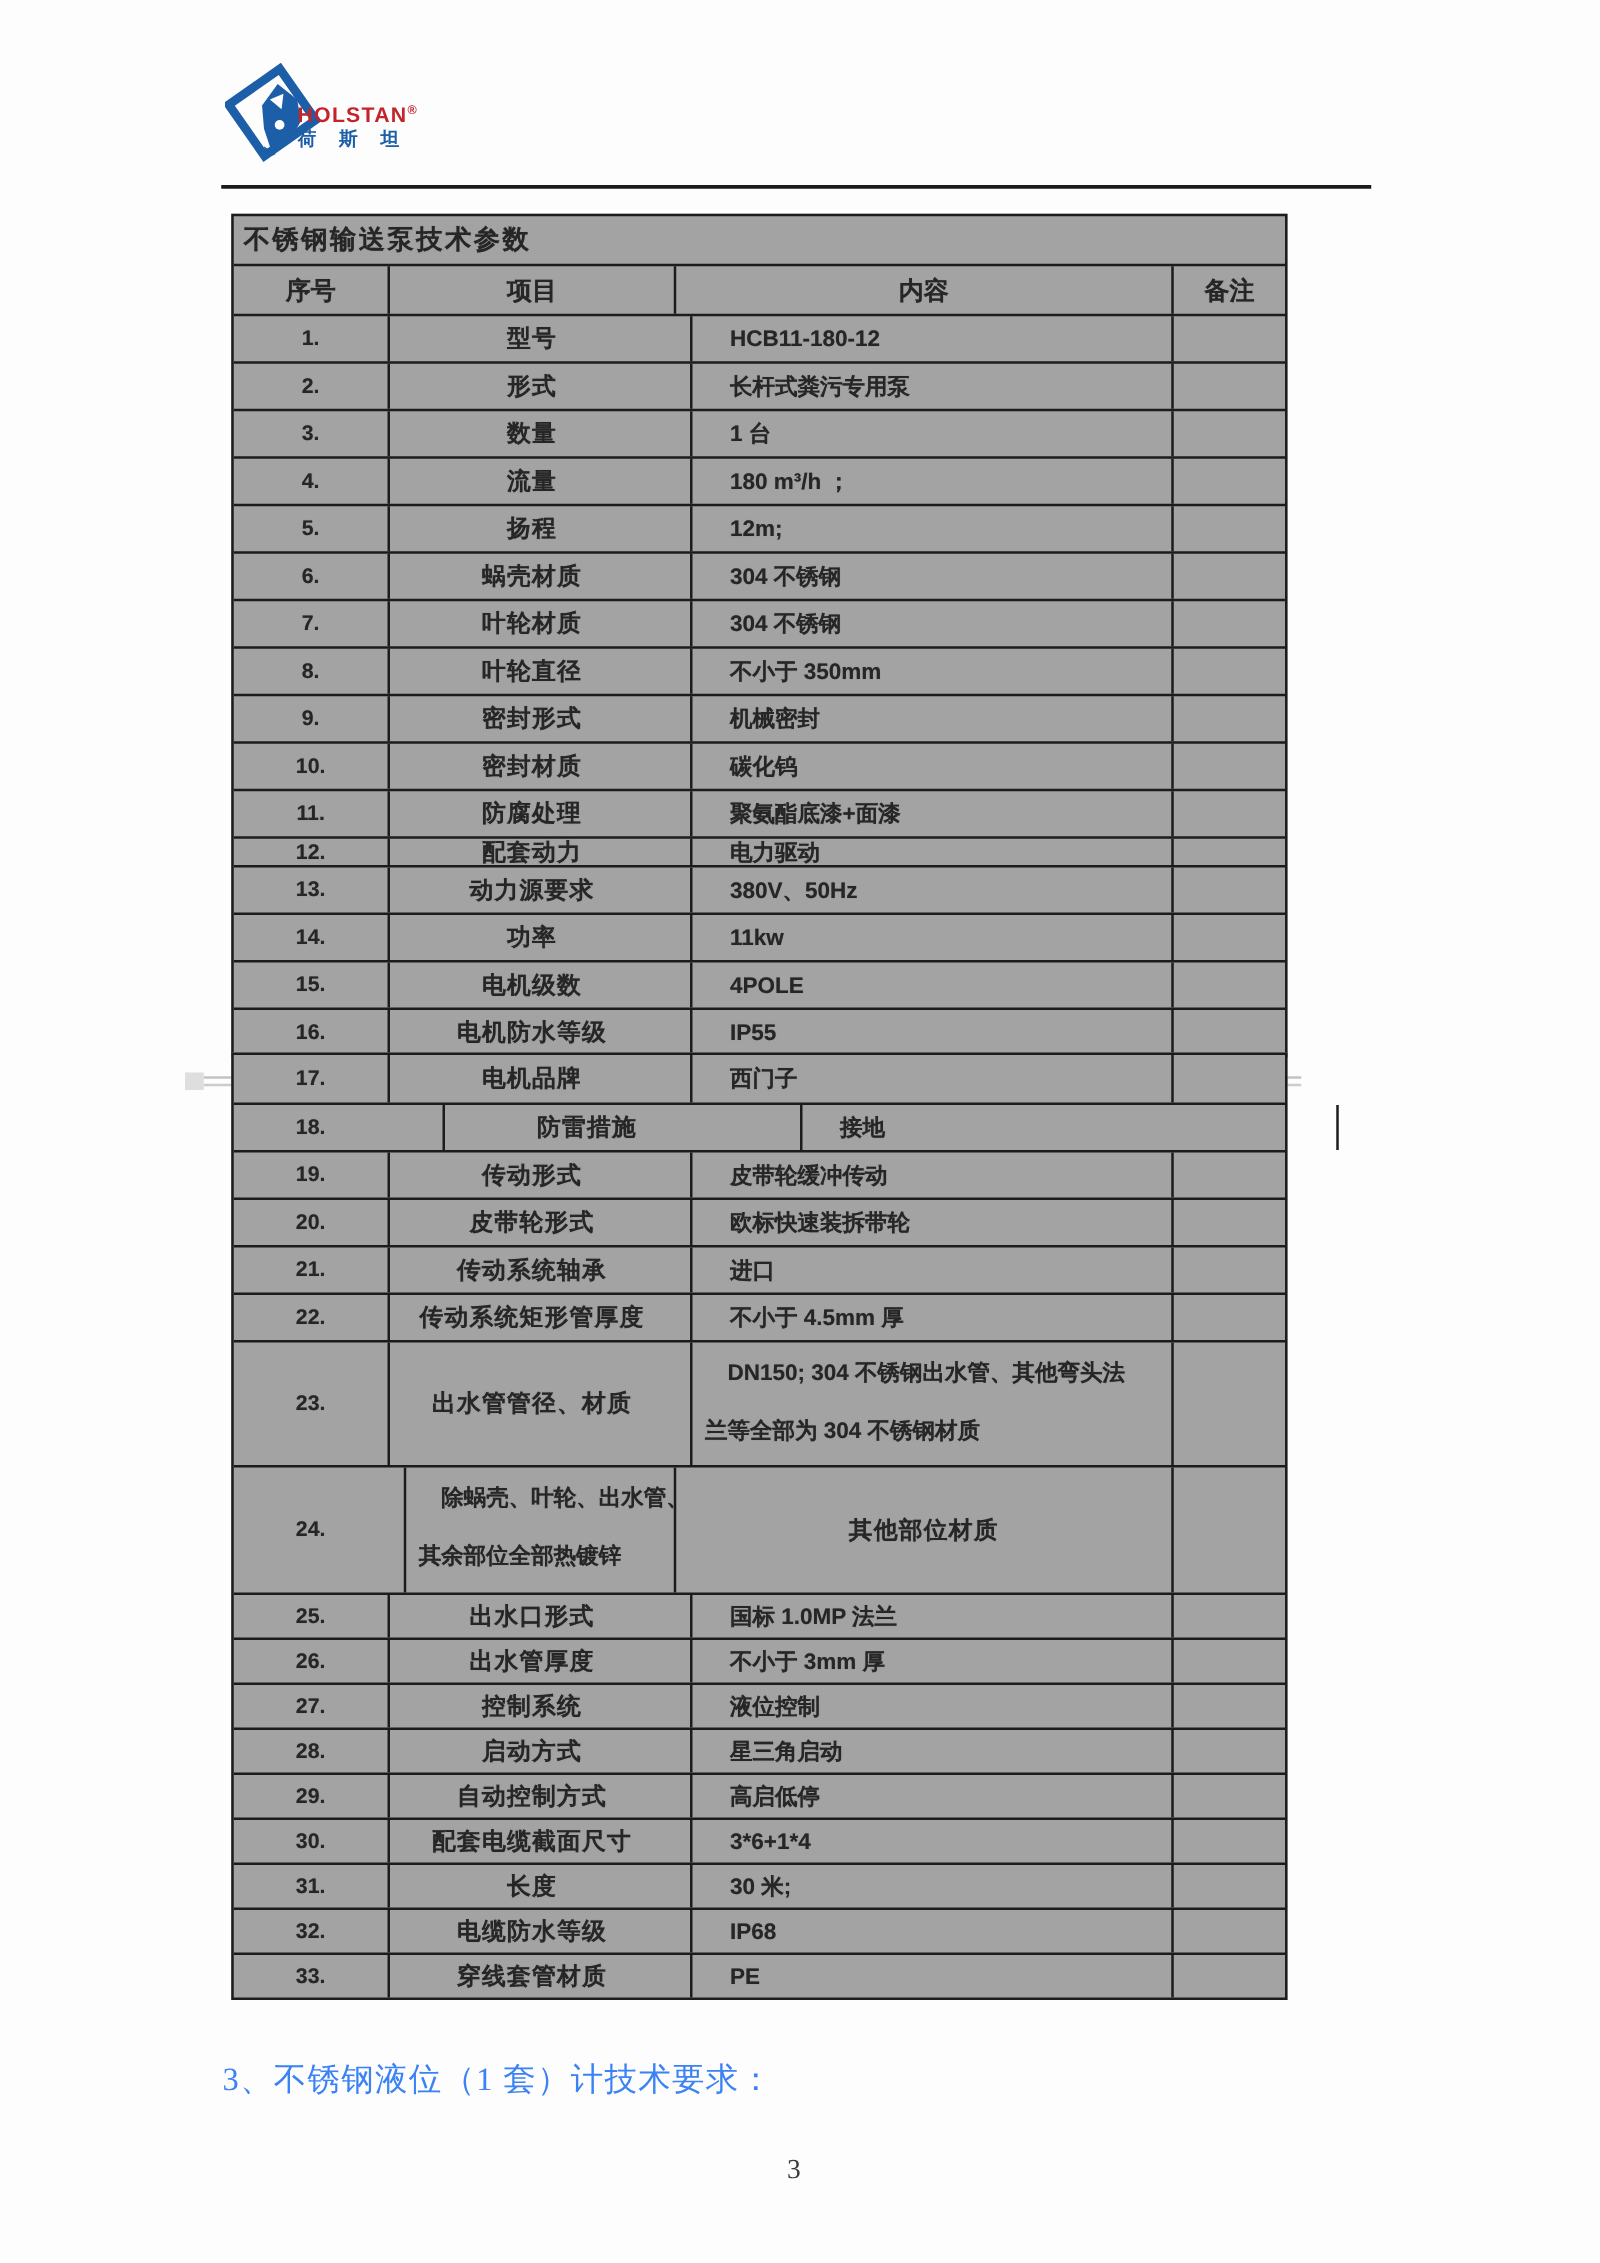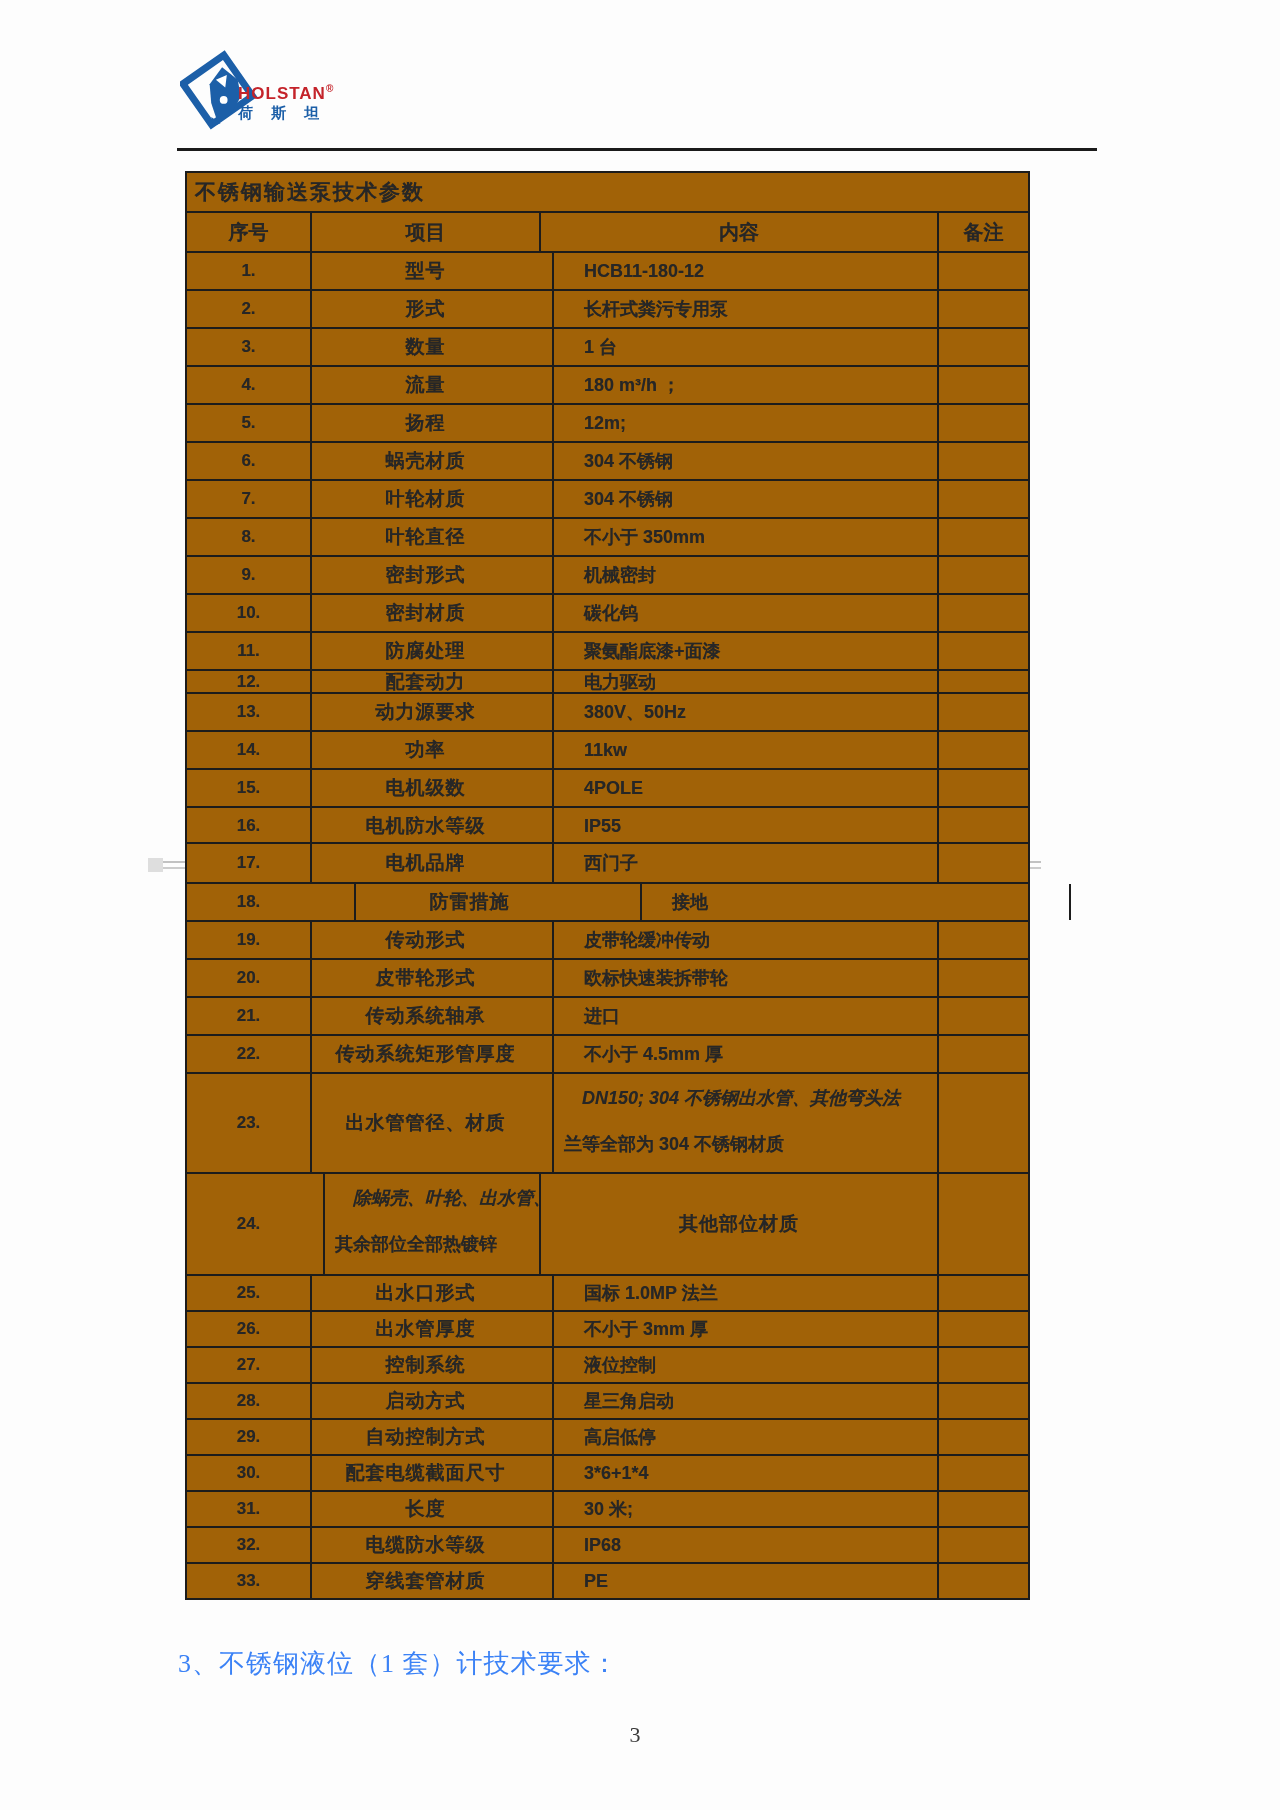--- a/index.html
+++ b/index.html
@@ -15,21 +15,21 @@
   .logo-text{position:absolute;left:58px;top:32px;width:150px;}
   .brand-en{font-size:17px;font-weight:bold;color:#c4232a;letter-spacing:1px;line-height:18px;}
   .brand-reg{font-size:10px;color:#c4232a;vertical-align:super;font-weight:bold;}
   .brand-cn{font-size:15px;font-weight:bold;color:#1c5fa8;letter-spacing:7px;line-height:20px;}
   
   .top-rule{position:absolute;left:177px;top:148px;width:920px;height:3px;background:#1b1b1b;}
   
   .spec-table{
     position:absolute;left:185px;width:845px;
     border:2px solid #1c1c1c;box-sizing:border-box;
-    background:#a16207;
+    background:#a3a3a3;
     text-shadow:0 0 0.6px rgba(40,40,40,0.5);
   }
   .t-part1{top:171px;}
   .t-part2{top:842px;}
   .t-title{
     height:38px;line-height:38px;box-sizing:border-box;
     padding-left:8px;font-size:21px;font-weight:bold;letter-spacing:2px;
   }
   .t-row{
     display:grid;grid-template-columns:123px 229px 398px 91px;
@@ -43,21 +43,21 @@
   .c-item{justify-content:center;font-size:19px;font-weight:600;letter-spacing:1px;}
   .c-content{justify-content:flex-start;padding-left:30px;font-size:18px;font-weight:600;margin-left:13px;}
   .c-remark{justify-content:center;}
   .t-head .t-cell{font-size:20px;font-weight:bold;justify-content:center;padding-left:0;}
   
   .t-row.tall .c-content{
     flex-direction:column;align-items:flex-start;justify-content:flex-start;
     padding:12px 6px 0 10px;
   }
   .cell-line{line-height:24px;margin-bottom:22px;white-space:nowrap;}
-  .cell-line.first{text-indent:18px;font-style:italic;}
+  .cell-line.first{text-indent:18px;}
   
   .page-break{position:absolute;left:148px;top:856px;width:895px;height:20px;}
   .pb-tick{position:absolute;left:0;top:2px;width:15px;height:14px;background:#dedede;}
   .pb-line1{position:absolute;left:15px;top:5px;width:878px;height:2px;background:#c2c2c2;}
   .pb-line2{position:absolute;left:15px;top:11px;width:878px;height:2px;background:#cccccc;}
   
   .footer-heading{
     position:absolute;left:178px;top:1646px;
     font-family:"Liberation Serif", serif;
     font-size:26px;font-weight:500;color:#3b82f6;letter-spacing:1px;

